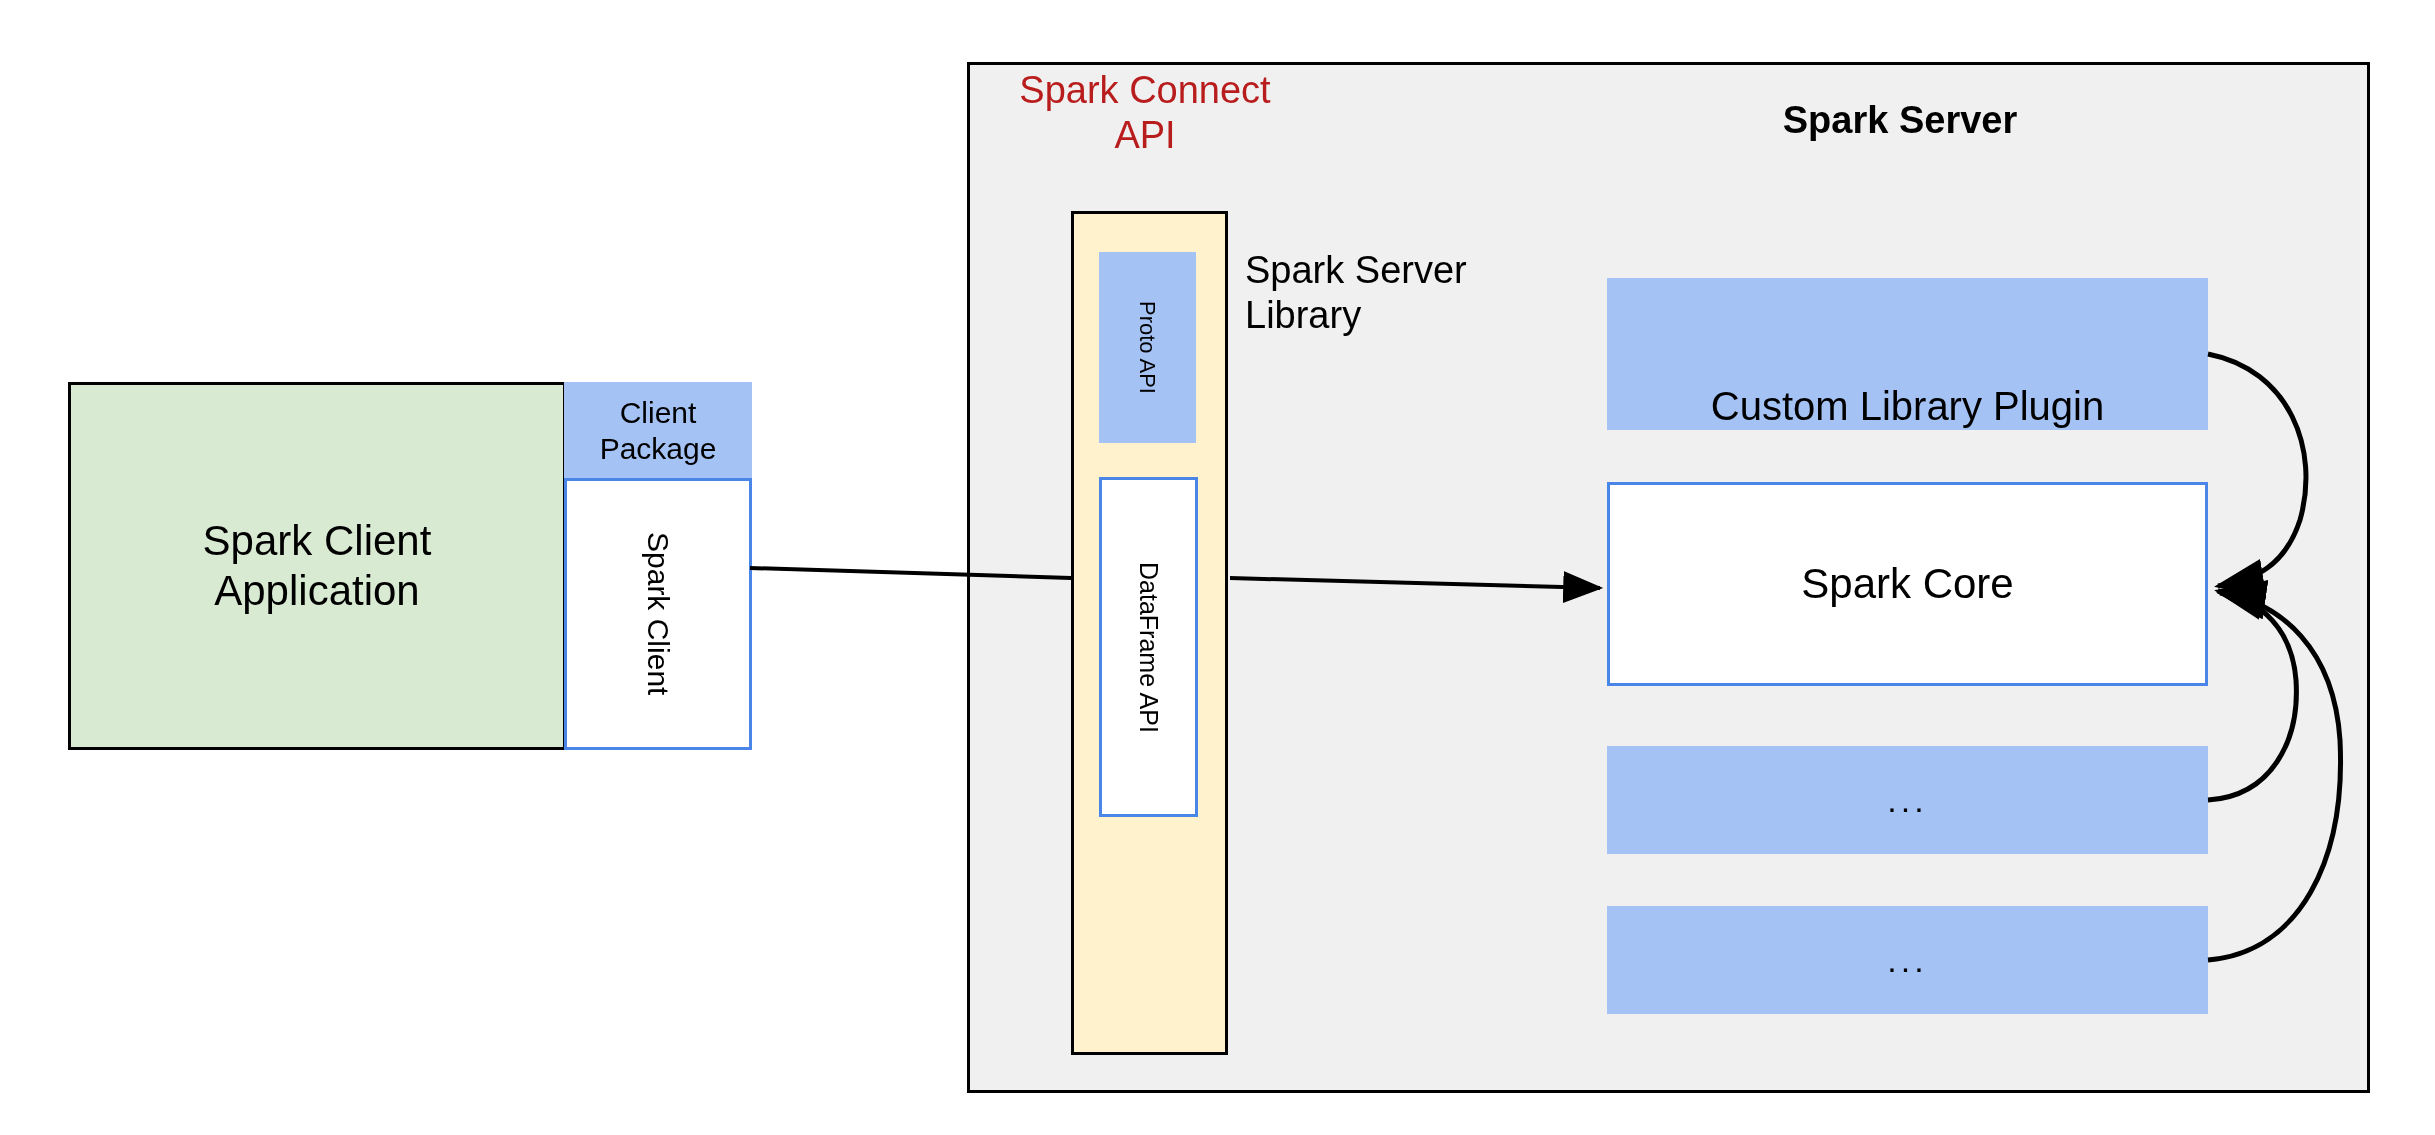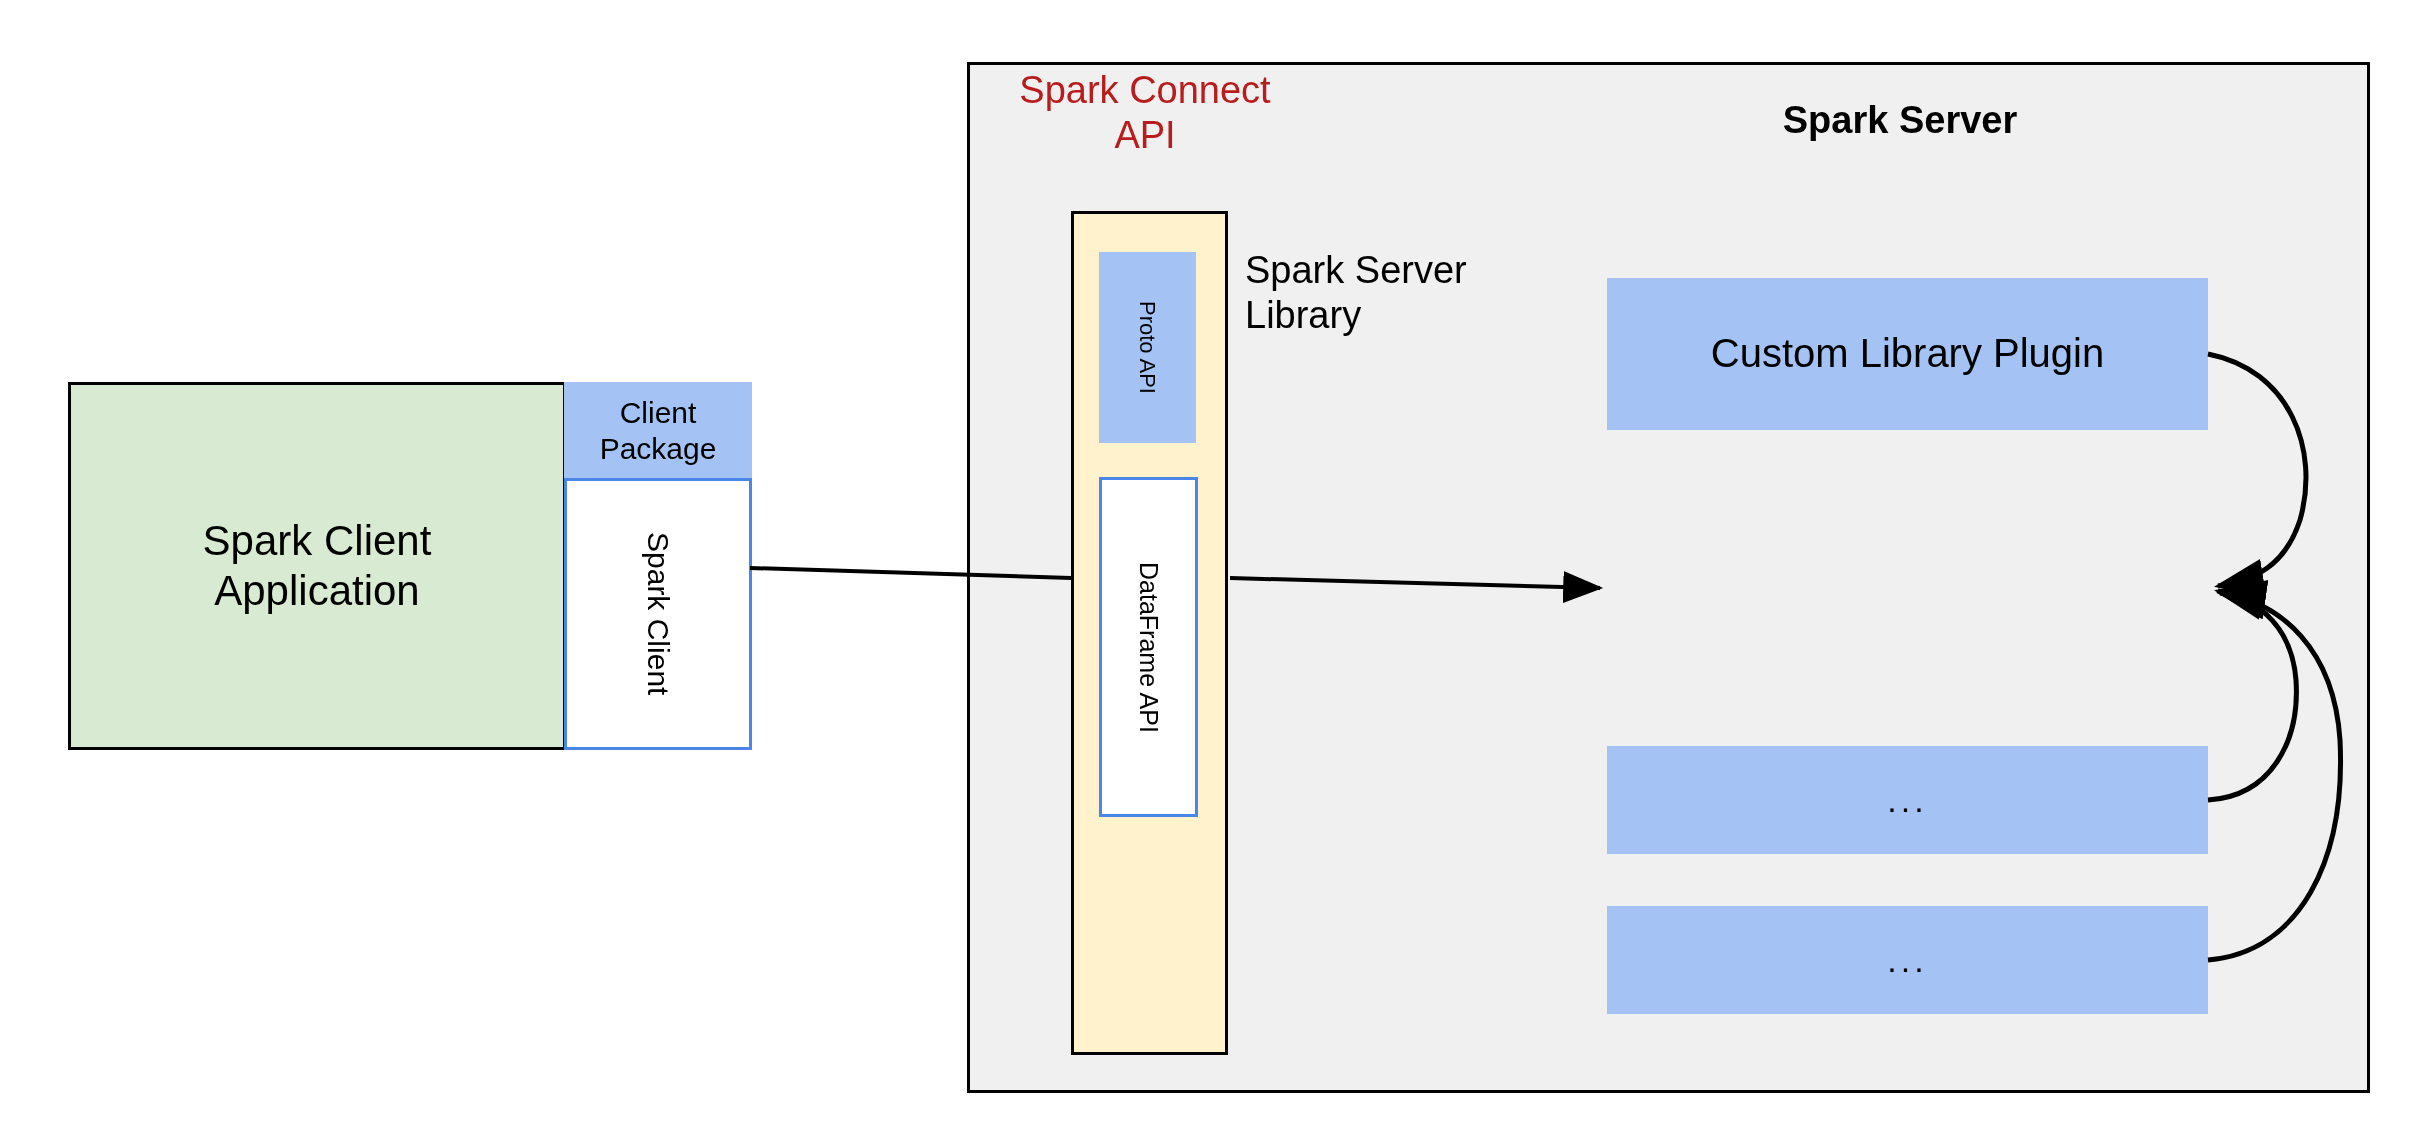--- a/index.html
+++ b/index.html
@@ -101,21 +101,21 @@
   }
 
   
   .srv-box {
     left: 1607px;
     width: 601px;
     background: #A4C2F4;
     border: 0;
     font-size: 40px;
   }
-  #custom-library-plugin-box { top: 278px; height: 152px; }
+  #custom-library-plugin-box { top: 278px; height: 152px; align-items: flex-end; }
   #spark-core-box {
     left: 1607px; top: 482px; width: 601px; height: 204px;
     background: #ffffff;
     border: 3px solid #4A86E8;
     font-size: 42px;
   }
   #more-box-1 { top: 746px; height: 108px; font-size: 34px; letter-spacing: 4px; }
   #more-box-2 { top: 906px; height: 108px; font-size: 34px; letter-spacing: 4px; }
 
   #arrows {
@@ -147,20 +147,23 @@
   </div>
 
   <div class="box center" id="dataframe-api-box">
     <span class="vtext">DataFrame API</span>
   </div>
 
   <div class="box center srv-box" id="custom-library-plugin-box">
     <span>Custom Library Plugin</span>
   </div>
 
+  <div class="box center" id="spark-core-box">
+    <span>Spark Core</span>
+  </div>
 
   <div class="box center srv-box" id="more-box-1">
     <span>...</span>
   </div>
 
   <div class="box center srv-box" id="more-box-2">
     <span>...</span>
   </div>
 
   <div class="box center" id="client-app-box">

